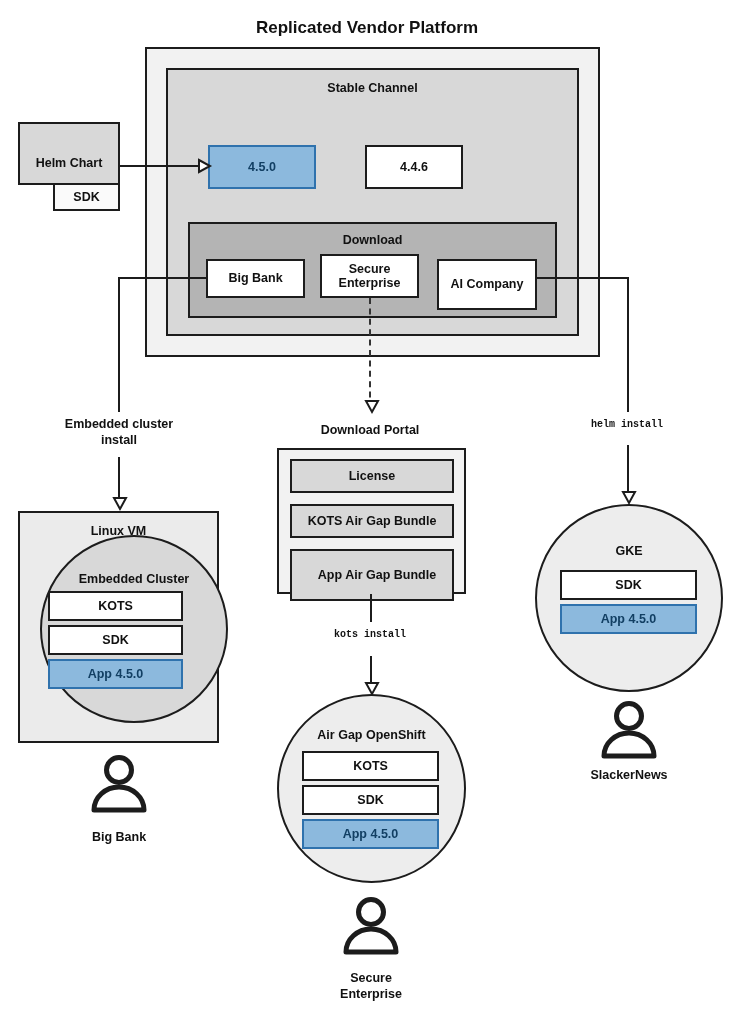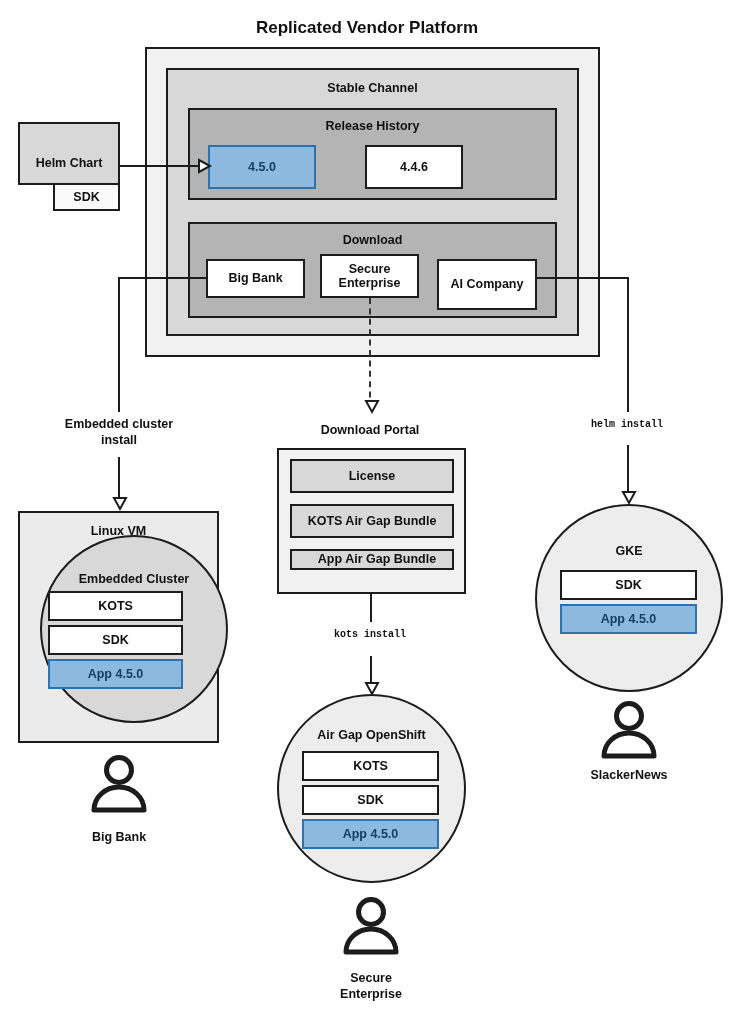--- a/index.html
+++ b/index.html
@@ -115,23 +115,20 @@
 <div id="canvas">
 
   <div class="abs ttl" style="left:0; top:18px; width:734px;">Replicated Vendor Platform</div>
 
   <div class="abs panel panel-outer" style="left:145px; top:47px; width:455px; height:310px;"></div>
 
   <div class="abs panel panel-mid" style="left:166px; top:68px; width:413px; height:268px;">
     <div class="panel-label" style="top:11px;">Stable Channel</div>
   </div>
 
-  <div class="abs panel panel-inner" style="left:188px; top:108px; width:369px; height:92px;">
-    <div class="panel-label" style="top:9px;">Release History</div>
-  </div>
   <div class="abs box box-blue" style="left:208px; top:145px; width:108px; height:44px;">4.5.0</div>
   <div class="abs box" style="left:322px; top:145px; width:98px; height:44px;margin-left:43px;">4.4.6</div>
 
   <div class="abs panel panel-inner" style="left:188px; top:222px; width:369px; height:96px;">
     <div class="panel-label" style="top:9px;">Download</div>
   </div>
   <div class="abs box" style="left:206px; top:259px; width:99px; height:39px;">Big Bank</div>
   <div class="abs box" style="left:320px; top:254px; width:99px; height:44px; white-space:pre-line;">Secure
 Enterprise</div>
   <div class="abs box" style="left:437px; top:259px; width:100px; height:51px;">AI Company</div>
@@ -175,21 +172,21 @@
 
   <div class="abs dash-v" style="left:369px; top:298px; height:110px;"></div>
   <svg class="arrow" style="left:364px; top:400px;" width="16" height="14" viewBox="0 0 16 14">
     <path d="M2 1 L14 1 L8 12 Z" fill="#ffffff" stroke="#1c1c1c" stroke-width="2" stroke-linejoin="miter"></path>
   </svg>
   <div class="caption" style="left:290px; top:423px; width:160px;">Download Portal</div>
 
   <div class="abs panel" style="left:277px; top:448px; width:189px; height:146px; background:#f2f2f2;"></div>
   <div class="abs box box-gray" style="left:290px; top:459px; width:164px; height:34px;">License</div>
   <div class="abs box box-gray" style="left:290px; top:504px; width:164px; height:34px;">KOTS Air Gap Bundle</div>
-  <div class="abs box box-gray" style="left:290px; top:549px; width:164px; height:21px;padding-left:10px;">App Air Gap Bundle</div>
+  <div class="abs box box-gray" style="left:290px; top:549px; width:164px; height:52px;padding-left:10px;">App Air Gap Bundle</div>
 
   <div class="abs line-v" style="left:370px; top:594px; height:28px;"></div>
   <div class="abs mono" style="left:290px; top:629px; width:160px;">kots install</div>
   <div class="abs line-v" style="left:370px; top:656px; height:32px;"></div>
   <svg class="arrow" style="left:364px; top:682px;" width="16" height="14" viewBox="0 0 16 14">
     <path d="M2 1 L14 1 L8 12 Z" fill="#ffffff" stroke="#1c1c1c" stroke-width="2" stroke-linejoin="miter"></path>
   </svg>
 
   <div class="abs circle" style="left:277px; top:694px; width:189px; height:189px;">
     <div class="circle-label" style="top:32px;">Air Gap OpenShift</div>

